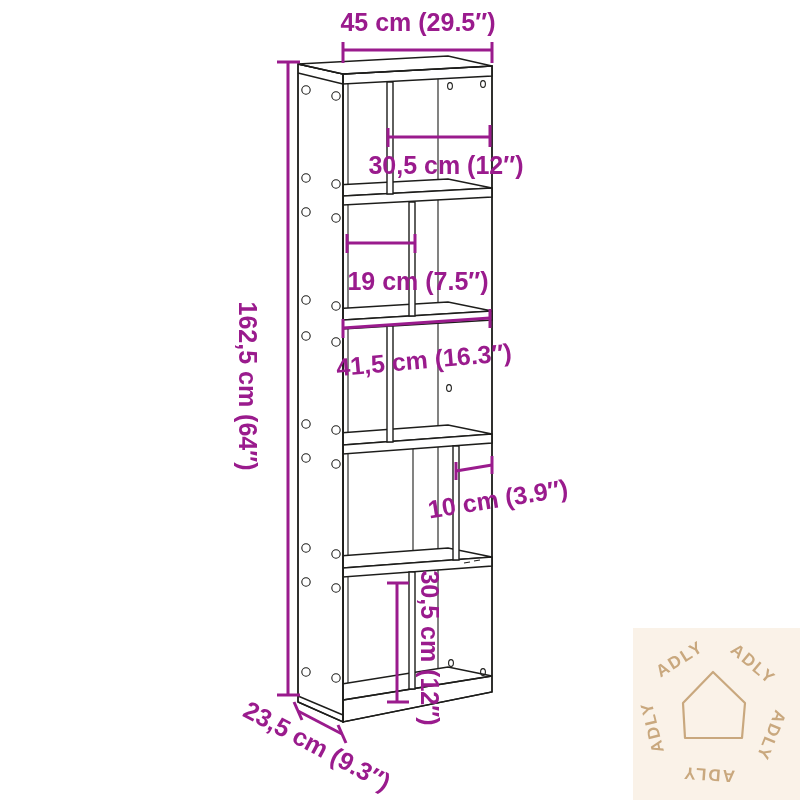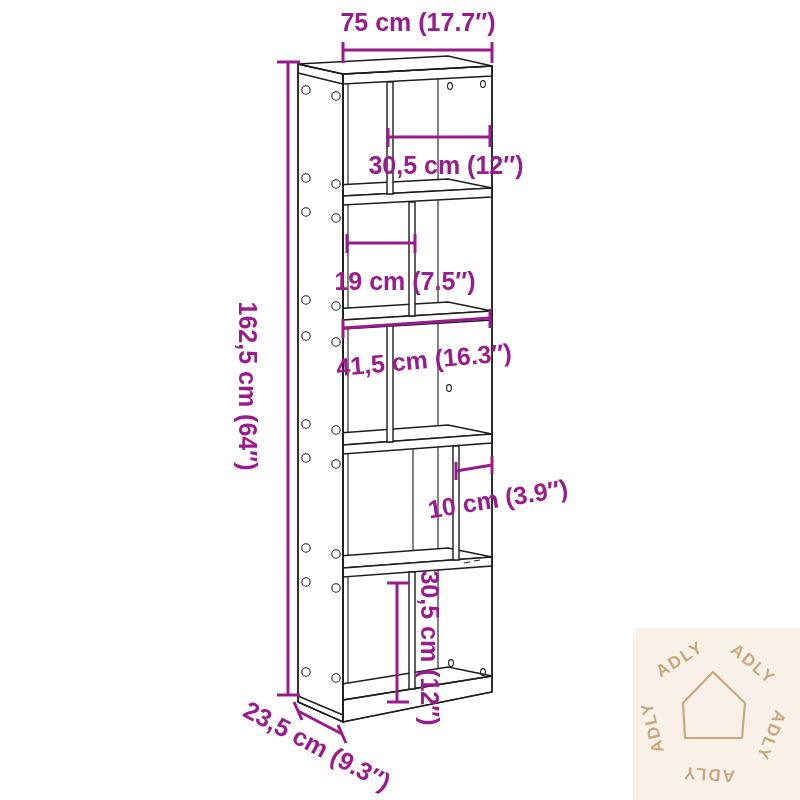--- a/index.html
+++ b/index.html
@@ -133,25 +133,25 @@
     <line x1="288" y1="62" x2="288" y2="695"></line>
     <line x1="277" y1="62" x2="300" y2="62"></line>
     <line x1="277" y1="695" x2="300" y2="695"></line>
 
     <line x1="298" y1="711" x2="342" y2="734"></line>
     <line x1="294" y1="702" x2="302" y2="720"></line>
     <line x1="338" y1="725" x2="346" y2="743"></line>
   </g>
 </svg>
 
-<div class="dim-label" style="left:418px;top:22px;">75 cm (17.7″)</div>
+<div class="dim-label" style="left:418px;top:22px;">45 cm (29.5″)</div>
 
 <div class="dim-label" style="left:446px;top:165px;">30,5 cm (12″)</div>
 
-<div class="dim-label" style="left:405px;top:281px;">19 cm (7.5″)</div>
+<div class="dim-label" style="left:418px;top:281px;">19 cm (7.5″)</div>
 
 <div class="dim-label" style="left:424px;top:360px;transform:translate(-50%,-50%) rotate(-5deg);">41,5 cm (16.3″)</div>
 
 <div class="dim-label" style="left:498px;top:499px;transform:translate(-50%,-50%) rotate(-9deg);">10 cm (3.9″)</div>
 
 <div class="dim-label rot90" style="left:429px;top:648px;">30,5 cm (12″)</div>
 
 <div class="dim-label rot90" style="left:247px;top:386px;">162,5 cm (64″)</div>
 
 <div class="dim-label" style="left:317px;top:746px;transform:translate(-50%,-50%) rotate(28deg);">23,5 cm (9.3″)</div>

